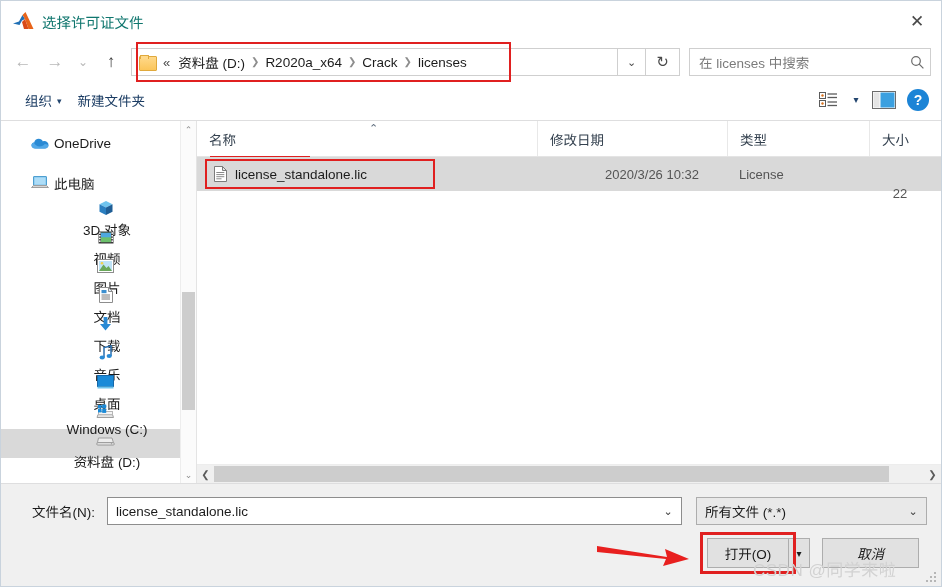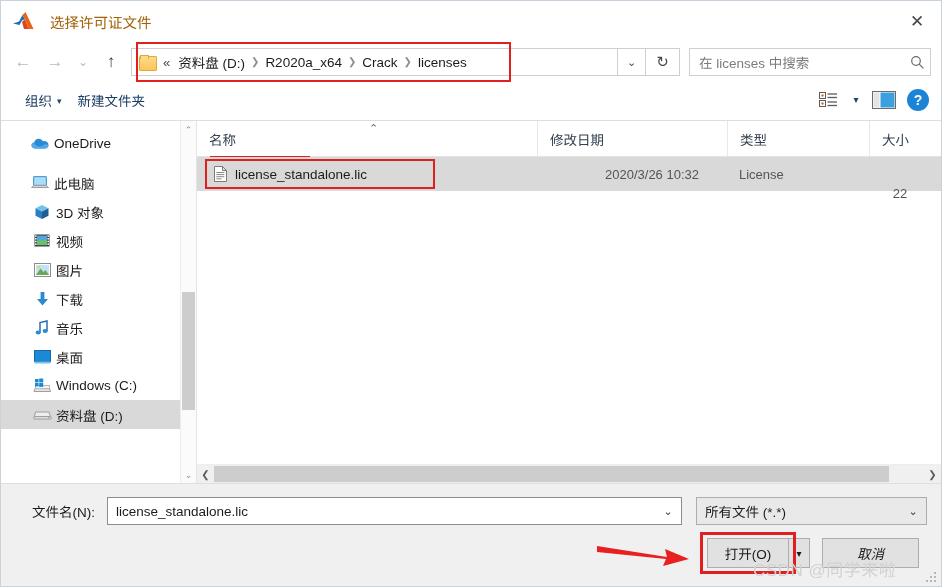--- a/index.html
+++ b/index.html
@@ -20,21 +20,21 @@
 
   
   .titlebar {
     height: 40px; flex: 0 0 40px;
     display: flex; align-items: center;
     background: #ffffff;
     padding-left: 10px;
   }
   .title-icon { width: 26px; height: 22px; flex: 0 0 26px; position: relative; }
   .title-text {
-    font-size: 14.5px; color: #a16207; margin-left: 13px;
+    font-size: 14.5px; color: #0f766e; margin-left: 5px;
     white-space: nowrap;
   }
   .titlebar-spacer { flex: 1 1 auto; }
   .close-btn {
     width: 48px; height: 40px; flex: 0 0 48px;
     display: flex; align-items: center; justify-content: center;
     color: #4a4a4a; font-size: 17px; font-weight: 300;
     cursor: default;
   }
 
@@ -155,21 +155,21 @@
     border-right: 1px solid #e4e4e4;
   }
   .side-list {
     flex: 1 1 auto; padding-top: 8px; overflow: hidden;
   }
   .side-item {
     height: 29px; display: flex; align-items: center;
     padding-left: 28px; font-size: 13.5px; color: #1b1b1b;
     white-space: nowrap;
   }
-  .side-item.indent { padding-left: 30px; }
+  .side-item.indent { padding-left: 30px; flex-direction: column; }
   .side-item.selected { background: #d9d9d9; }
   .si-ico { width: 22px; flex: 0 0 22px; display:flex; align-items:center; justify-content:center; }
   .si-label { margin-left: 3px; }
 
   .vscroll {
     width: 16px; flex: 0 0 16px;
     background: #fbfbfb; border-left: 1px solid #ededed;
     display: flex; flex-direction: column; align-items: center;
     position: relative;
   }
@@ -489,20 +489,35 @@
             <svg width="17" height="14" viewBox="0 0 17 14">
               <rect x="0.5" y="0.5" width="16" height="13" fill="#fff" stroke="#8d8d8d"></rect>
               <rect x="2" y="2" width="13" height="10" fill="#bfe3f7"></rect>
               <path d="M2 12 L6.5 5.5 L9.5 9 L11.5 7 L15 12 Z" fill="#6aa85a"></path>
               <circle cx="5" cy="4.2" r="1.3" fill="#f2d04a"></circle>
             </svg>
           </span>
           <span class="si-label">图片</span>
         </div>
 
+        <div class="side-item indent">
+          <span class="si-ico">
+            <svg width="14" height="16" viewBox="0 0 14 16">
+              <path d="M0.5 0.5 H9.5 L13.5 4.5 V15.5 H0.5 Z" fill="#fff" stroke="#8d8d8d"></path>
+              <path d="M9.5 0.5 L13.5 4.5 H9.5 Z" fill="#dfe9f2" stroke="#8d8d8d"></path>
+              <rect x="2.5" y="3" width="5" height="3.2" fill="#3b8fd0"></rect>
+              <g stroke="#6b6b6b" stroke-width="0.9">
+                <line x1="2.5" y1="8" x2="11" y2="8"></line>
+                  <line x1="2.5" y1="10" x2="11" y2="10"></line>
+                <line x1="2.5" y1="12" x2="11" y2="12"></line>
+              </g>
+            </svg>
+          </span>
+          <span class="si-label">文档</span>
+        </div>
 
         <div class="side-item indent">
           <span class="si-ico">
             <svg width="15" height="16" viewBox="0 0 15 16">
               <path d="M5.6 1 H9.4 V8 H13 L7.5 14.5 L2 8 H5.6 Z" fill="#2a8ad4"></path>
             </svg>
           </span>
           <span class="si-label">下载</span>
         </div>
 

